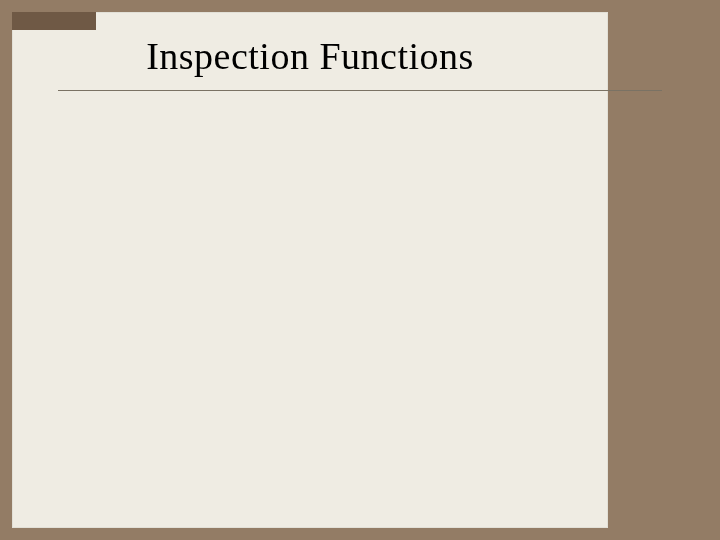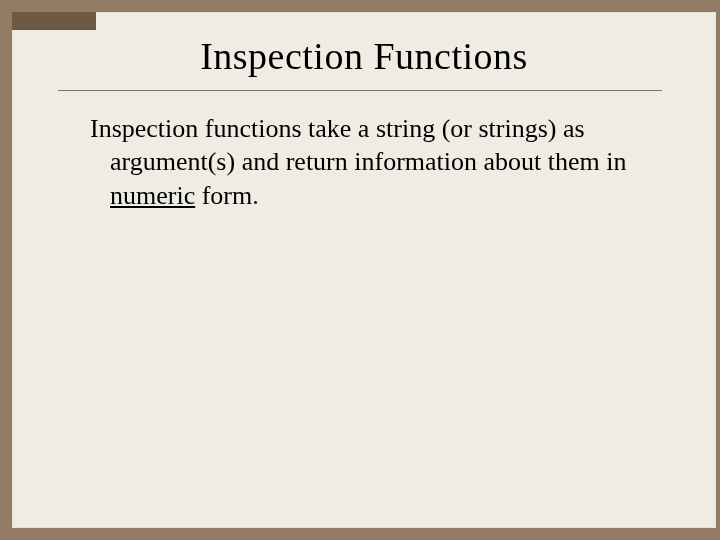--- a/index.html
+++ b/index.html
@@ -11,21 +11,21 @@
   }
   body {
     background: #937c65;
     font-family: "Times New Roman", Times, serif;
     color: #000;
   }
   .slide {
     position: absolute;
     left: 12px;
     top: 12px;
-    width: 704px;
+    width: 596px;
     height: 516px;
     background: #efece3;
     box-shadow: inset 0 0 0 1px rgba(0,0,0,0.05);
   }
   .accent {
     position: absolute;
     left: 0;
     top: 0;
     width: 84px;
     height: 18px;
@@ -66,16 +66,13 @@
     text-decoration: underline;
   }
 </style>
 </head>
 <body>
 
 <div class="slide">
   <div class="accent"></div>
   <div class="title">Inspection Functions</div>
   <div class="rule"></div>
-  <div class="body">
-    <p><span>Inspection functions take a string (or strings) as argument(s) and return information about them in </span><span class="u">numeric</span><span> form.</span></p>
-  </div>
 </div>
 
 </body></html>

